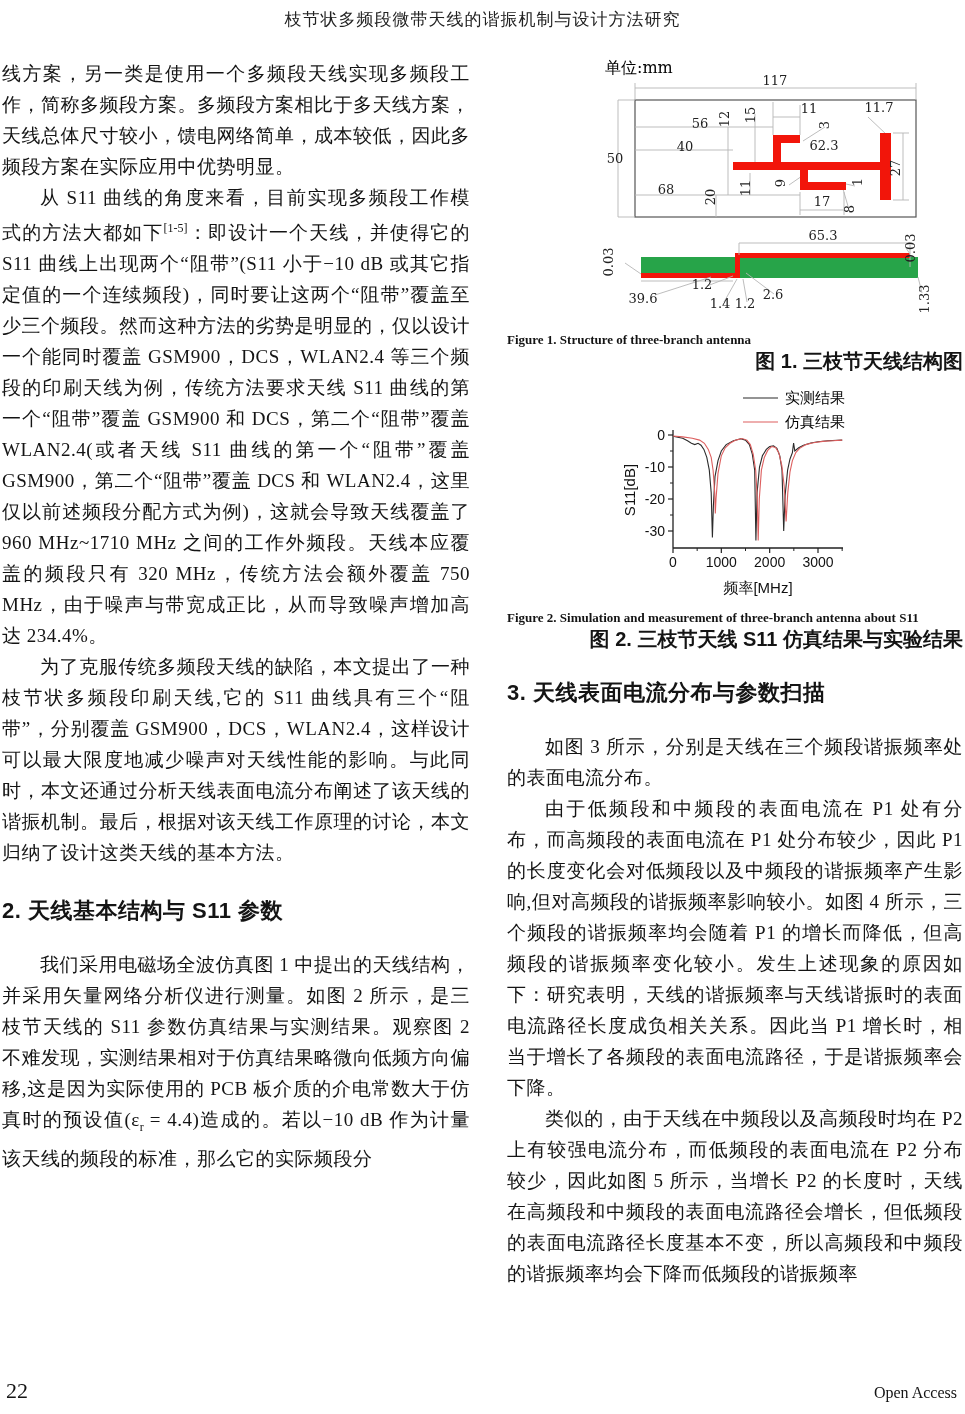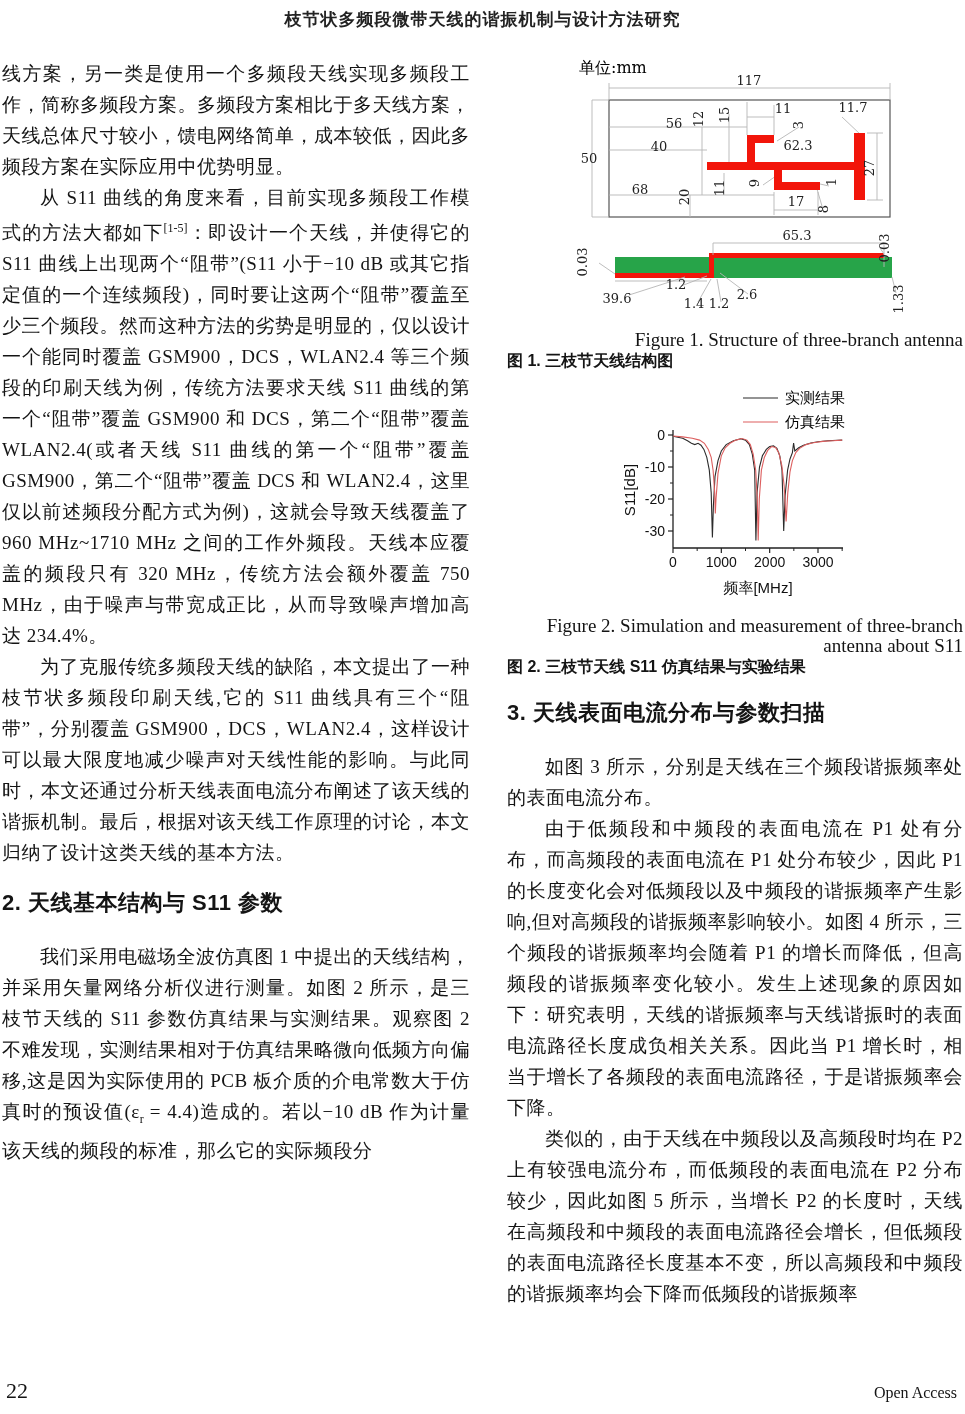--- a/index.html
+++ b/index.html
@@ -1,34 +1,34 @@
 <!DOCTYPE html>
 <html><head>
 <meta charset="utf-8">
 <style>
   html,body{margin:0;padding:0;background:#ffffff;}
   .page{position:relative;width:965px;height:1414px;background:#fff;overflow:hidden;
         font-family:"Liberation Serif","DejaVu Serif",serif;color:#141414;}
   .header-title{position:absolute;top:8px;left:0;width:100%;text-align:center;
-        font-size:17px;letter-spacing:1px;color:#222;font-weight:bold;}
+        font-size:17px;letter-spacing:1px;color:#222;}
   .col-left{position:absolute;left:2px;top:58px;width:468px;}
   .col-right{position:absolute;left:507px;top:55px;width:456px;}
   .para{font-size:19px;line-height:31px;letter-spacing:0.5px;text-align:justify;margin:0;}
   .indent{text-indent:2em;font-family:Liberation Serif, serif;}
   .sup{vertical-align:super;font-size:12px;letter-spacing:0;}
   .sub{vertical-align:sub;font-size:12px;letter-spacing:0;}
   .section-heading{font-family:"Liberation Sans","DejaVu Sans",sans-serif;font-weight:bold;
-        font-size:22px;margin:20px 0 23px 0;letter-spacing:0.5px;}
-  .fig-caption-en{font-size:19px;font-weight:normal;text-align:right;line-height:20px;margin:0;}
-  .fig-caption-zh{font-family:"Liberation Sans","DejaVu Sans",sans-serif;font-size:16px;
-        font-weight:bold;text-align:left;line-height:22px;margin:0;}
-  .fig1-wrap{margin-left:70px;}
+        font-size:22px;margin:28px 0 23px 0;letter-spacing:0.5px;}
+  .fig-caption-en{font-size:13px;font-weight:bold;text-align:left;line-height:20px;margin:0;}
+  .fig-caption-zh{font-family:"Liberation Sans","DejaVu Sans",sans-serif;font-size:20px;
+        font-weight:bold;text-align:right;line-height:22px;margin:0;}
+  .fig1-wrap{margin-left:70px;text-align:center;}
   .fig2-wrap{margin-left:108px;margin-top:14px;}
   .cap1{margin-top:6px;}
-  .cap2{margin-top:8px;}
+  .cap2{margin-top:0;}
   .para-table{margin-top:18px;}
   .footer-page-number{position:absolute;left:6px;top:1378px;font-size:22px;}
   .footer-open-access{position:absolute;right:8px;top:1384px;font-size:16px;font-family:Liberation Serif, serif;}
   svg text{font-family:"DejaVu Serif","Liberation Serif",serif;}
   .dim-text{fill:#222;}
   .chart-text{font-family:"Liberation Sans","DejaVu Sans",sans-serif;fill:#111;}
 </style>
 </head>
 <body>
 

